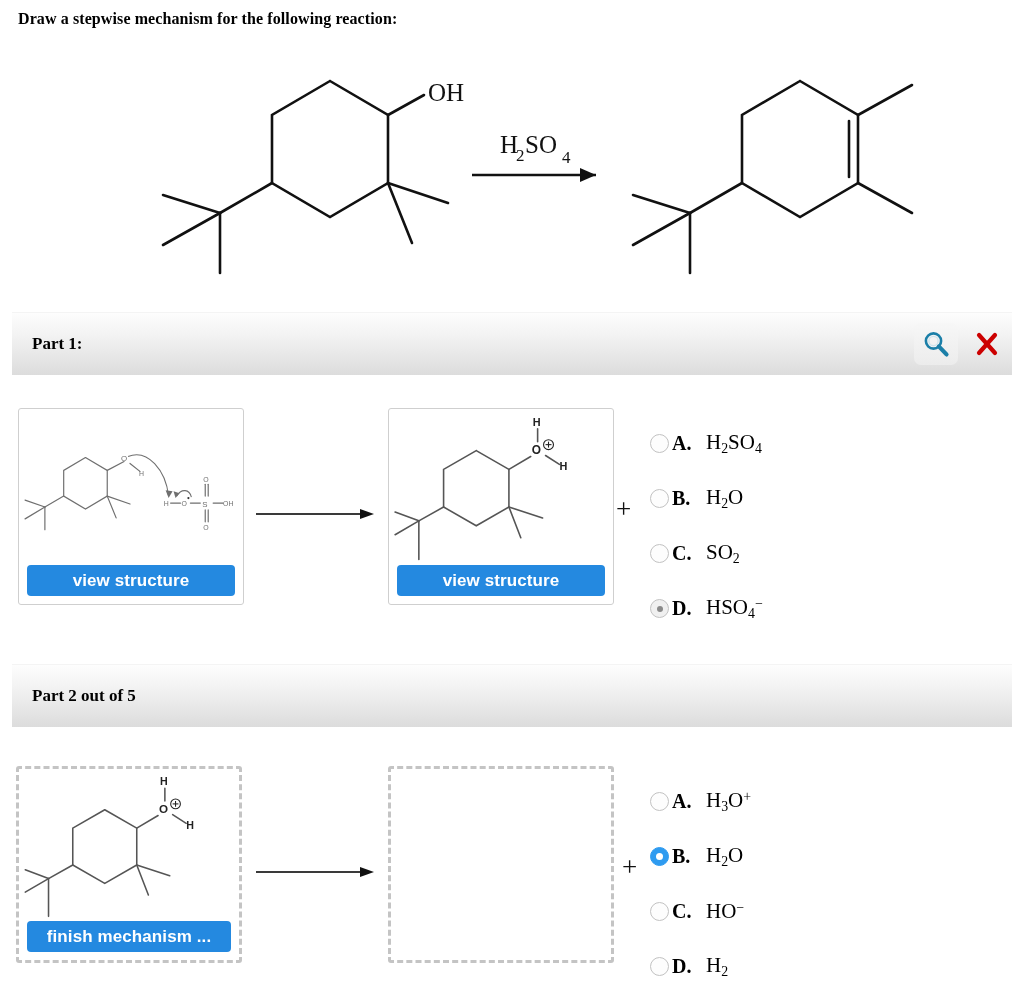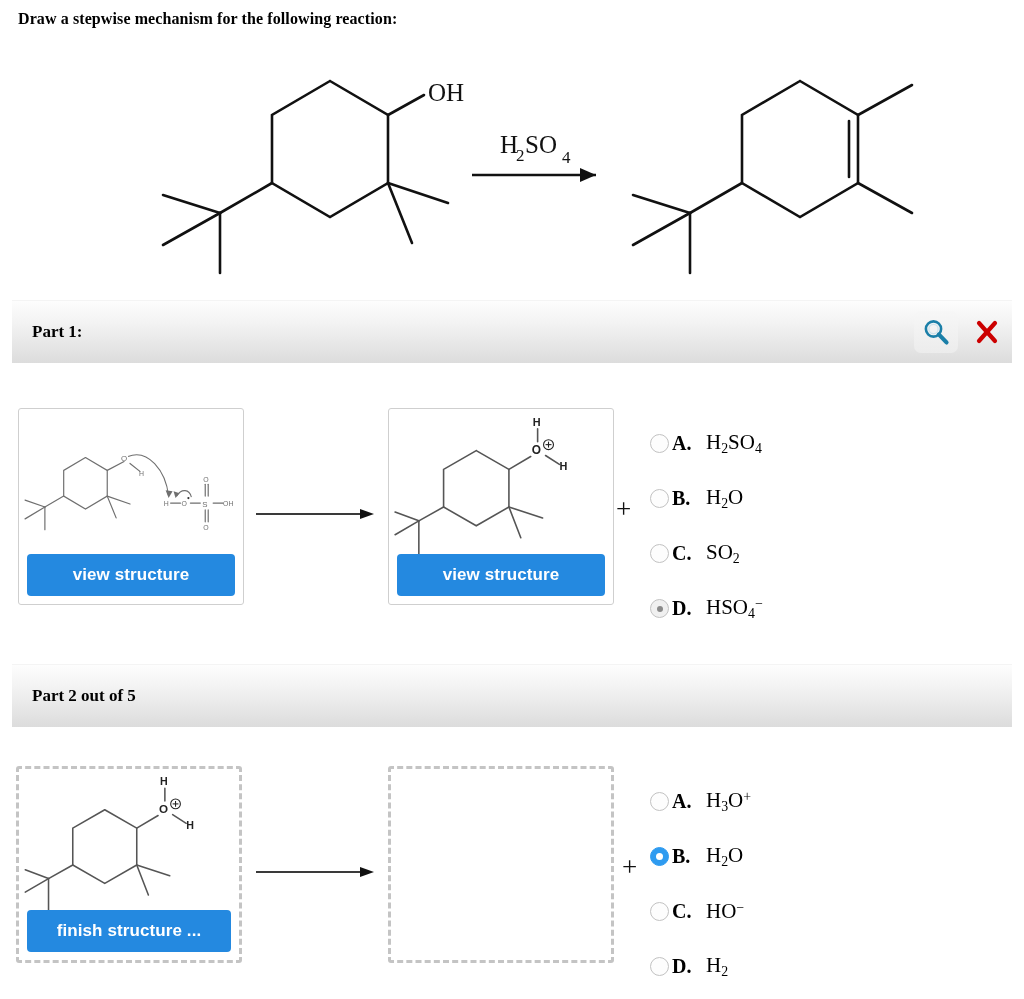--- a/index.html
+++ b/index.html
@@ -111,21 +111,21 @@
     position: absolute;
     left: 0; top: 0;
     width: 100%;
     height: 100%;
   }
   .struct-btn {
     position: absolute;
     left: 8px;
     right: 8px;
     bottom: 8px;
-    height: 42px;
+    height: 31px;
     background: #2489e0;
     border-radius: 4px;
     color: #ffffff;
     font-family: "Liberation Sans", sans-serif;
     font-weight: bold;
     font-size: 17px;
     display: flex;
     align-items: center;
     justify-content: center;
     cursor: pointer;
@@ -259,21 +259,21 @@
       <line x1="858" y1="128" x2="912" y2="158"></line>
 
       <line x1="742" y1="128" x2="690" y2="158"></line>
       <line x1="690" y1="158" x2="633" y2="140"></line>
       <line x1="690" y1="158" x2="633" y2="190"></line>
       <line x1="690" y1="158" x2="690" y2="218"></line>
     </g>
   </svg>
 </div>
 
-<div class="part-bar" style="top:300px;">
+<div class="part-bar" style="top:312px;">
   <div class="part-label">Part 1:</div>
   <div class="bar-icons">
     <div class="icon-btn">
       <svg width="30" height="30" viewBox="0 0 30 30">
         <circle cx="12.5" cy="12" r="7.6" fill="none" stroke="#1b7fa8" stroke-width="2.6"></circle>
         <circle cx="12.5" cy="12" r="4.6" fill="none" stroke="#cfe3ec" stroke-width="1.4"></circle>
         <line x1="17.8" y1="17.4" x2="25.5" y2="25.4" stroke="#1b7fa8" stroke-width="4.2" stroke-linecap="round"></line>
       </svg>
     </div>
     <div class="icon-plain">
@@ -405,21 +405,21 @@
         <line x1="150" y1="33" x2="150" y2="20"></line>
         <line x1="158" y1="47" x2="172" y2="56"></line>
       </g>
       <text x="144" y="45" font-family="Liberation Sans, sans-serif" font-size="12" font-weight="bold" fill="#222">O</text>
       <circle cx="161" cy="36" r="5" fill="none" stroke="#222" stroke-width="1.1"></circle>
       <line x1="158" y1="36" x2="164" y2="36" stroke="#222" stroke-width="1.1"></line>
       <line x1="161" y1="33" x2="161" y2="39" stroke="#222" stroke-width="1.1"></line>
       <text x="145" y="17" font-family="Liberation Sans, sans-serif" font-size="11" font-weight="bold" fill="#222">H</text>
       <text x="172" y="62" font-family="Liberation Sans, sans-serif" font-size="11" font-weight="bold" fill="#222">H</text>
     </svg>
-    <div class="struct-btn">finish structure ...</div>
+    <div class="struct-btn">finish mechanism ...</div>
   </div>
 
   <div class="row-arrow" style="left:256px; top:96px;">
     <svg width="120" height="20" viewBox="0 0 120 20">
       <line x1="0" y1="10" x2="108" y2="10" stroke="#3a3a3a" stroke-width="1.8"></line>
       <polygon points="118,10 104,5 104,15" fill="#111111"></polygon>
     </svg>
   </div>
 
   <div class="struct-box dashed" style="left:388px; top:0;">

